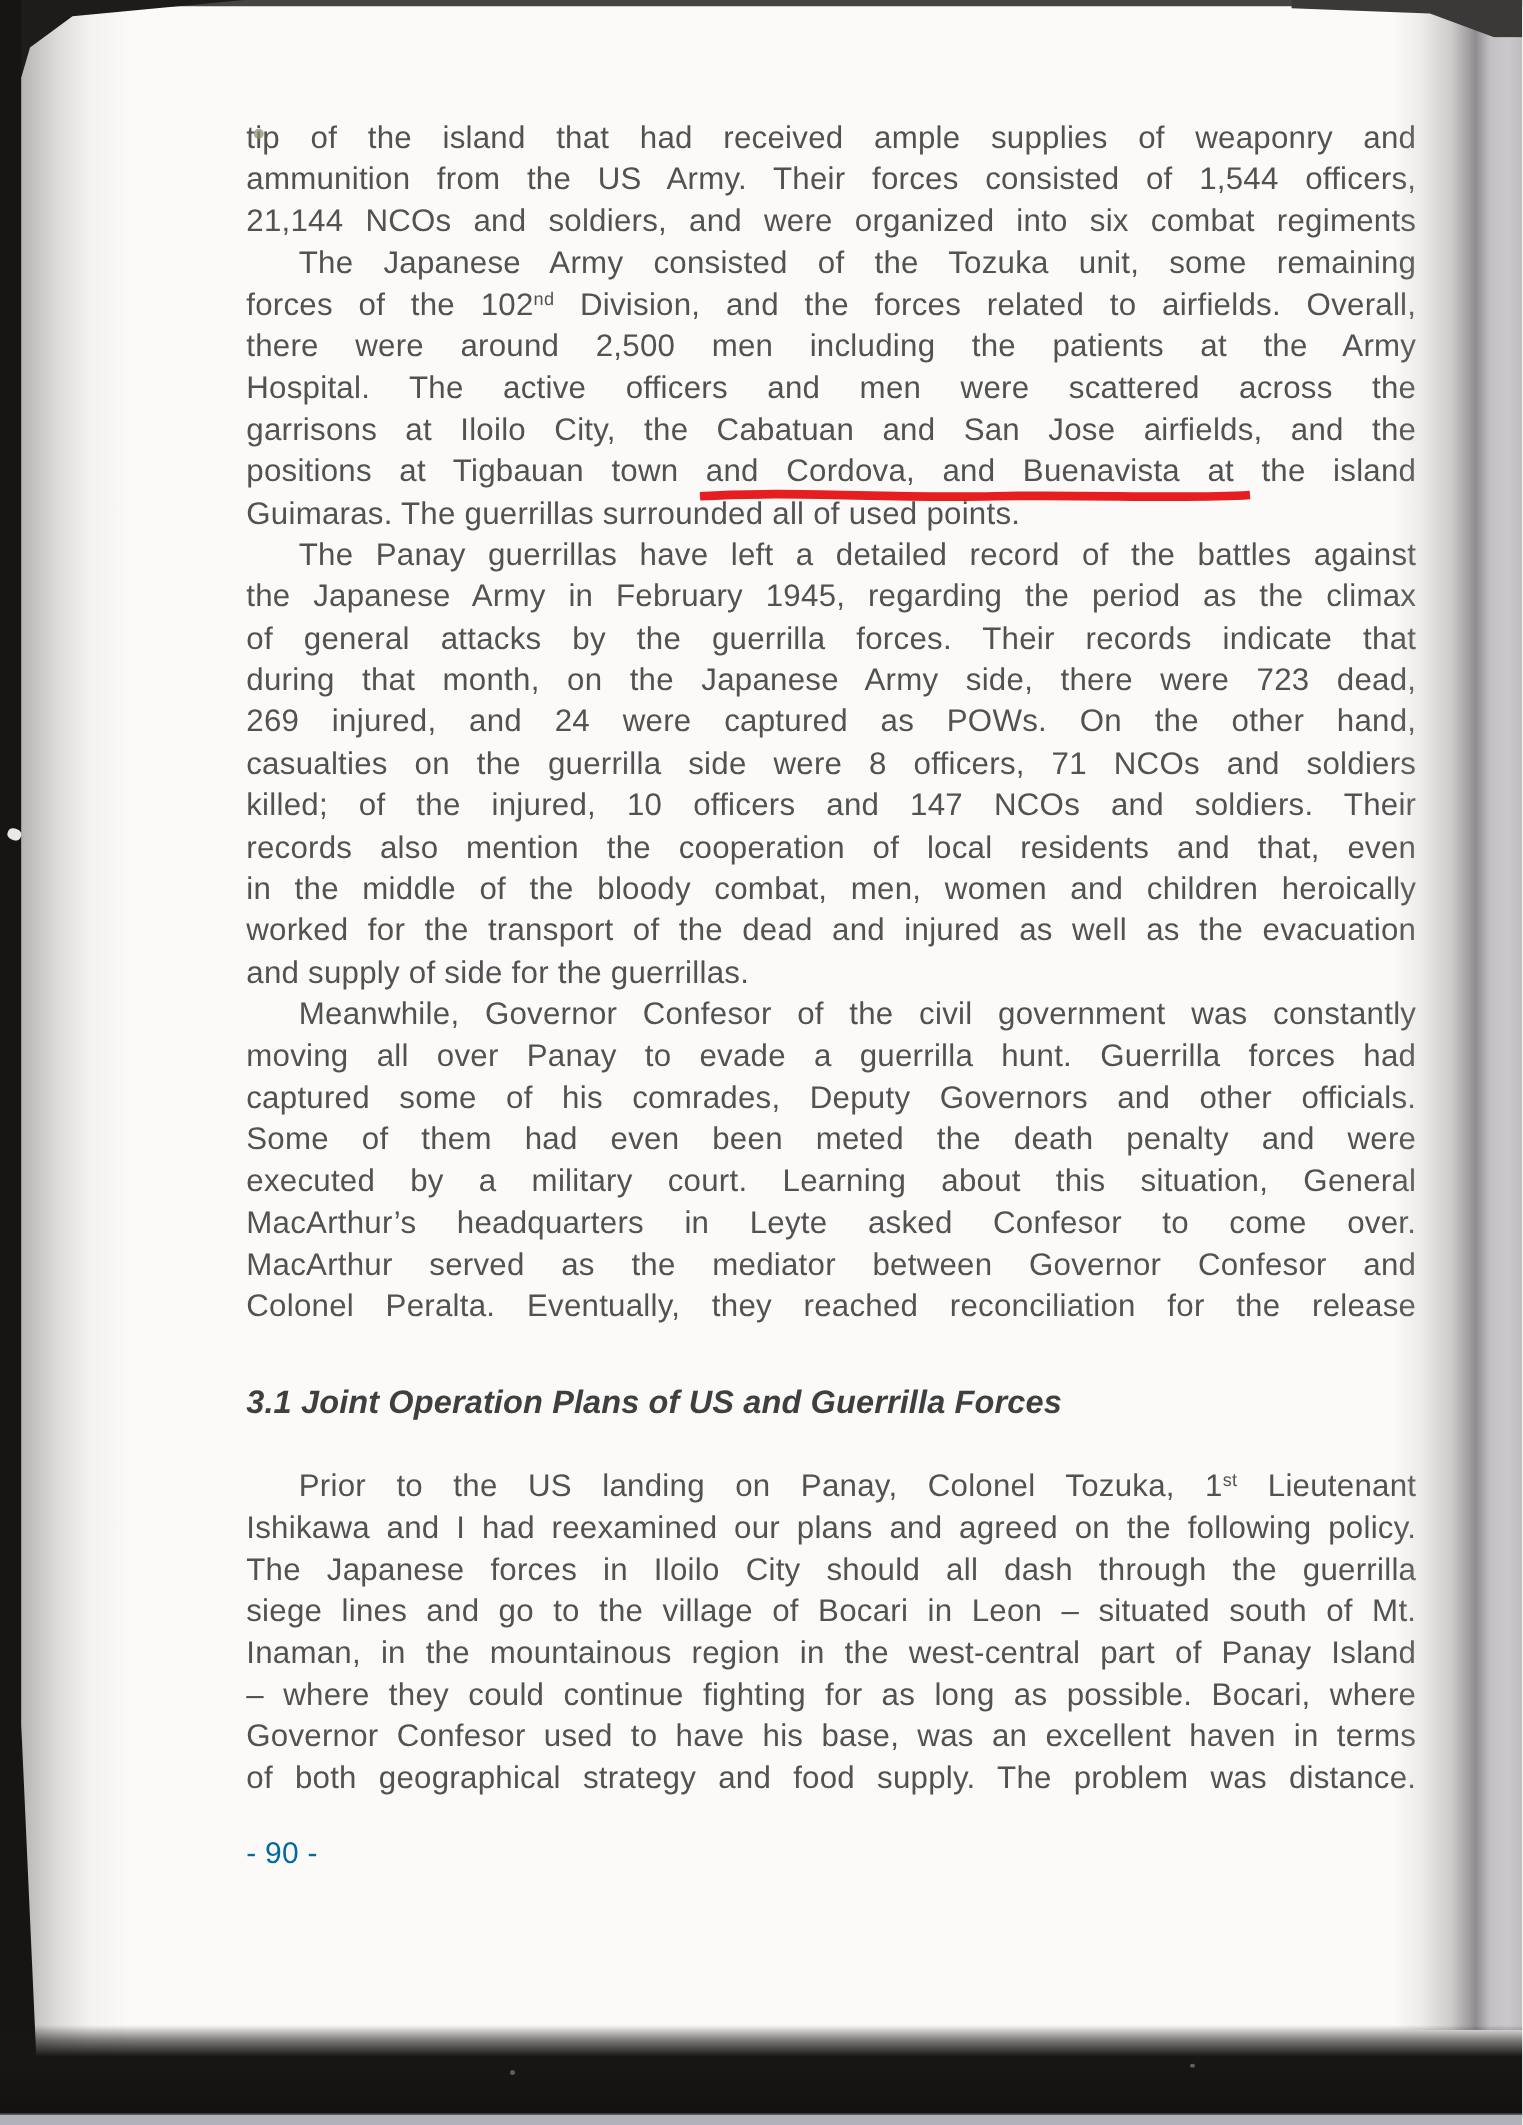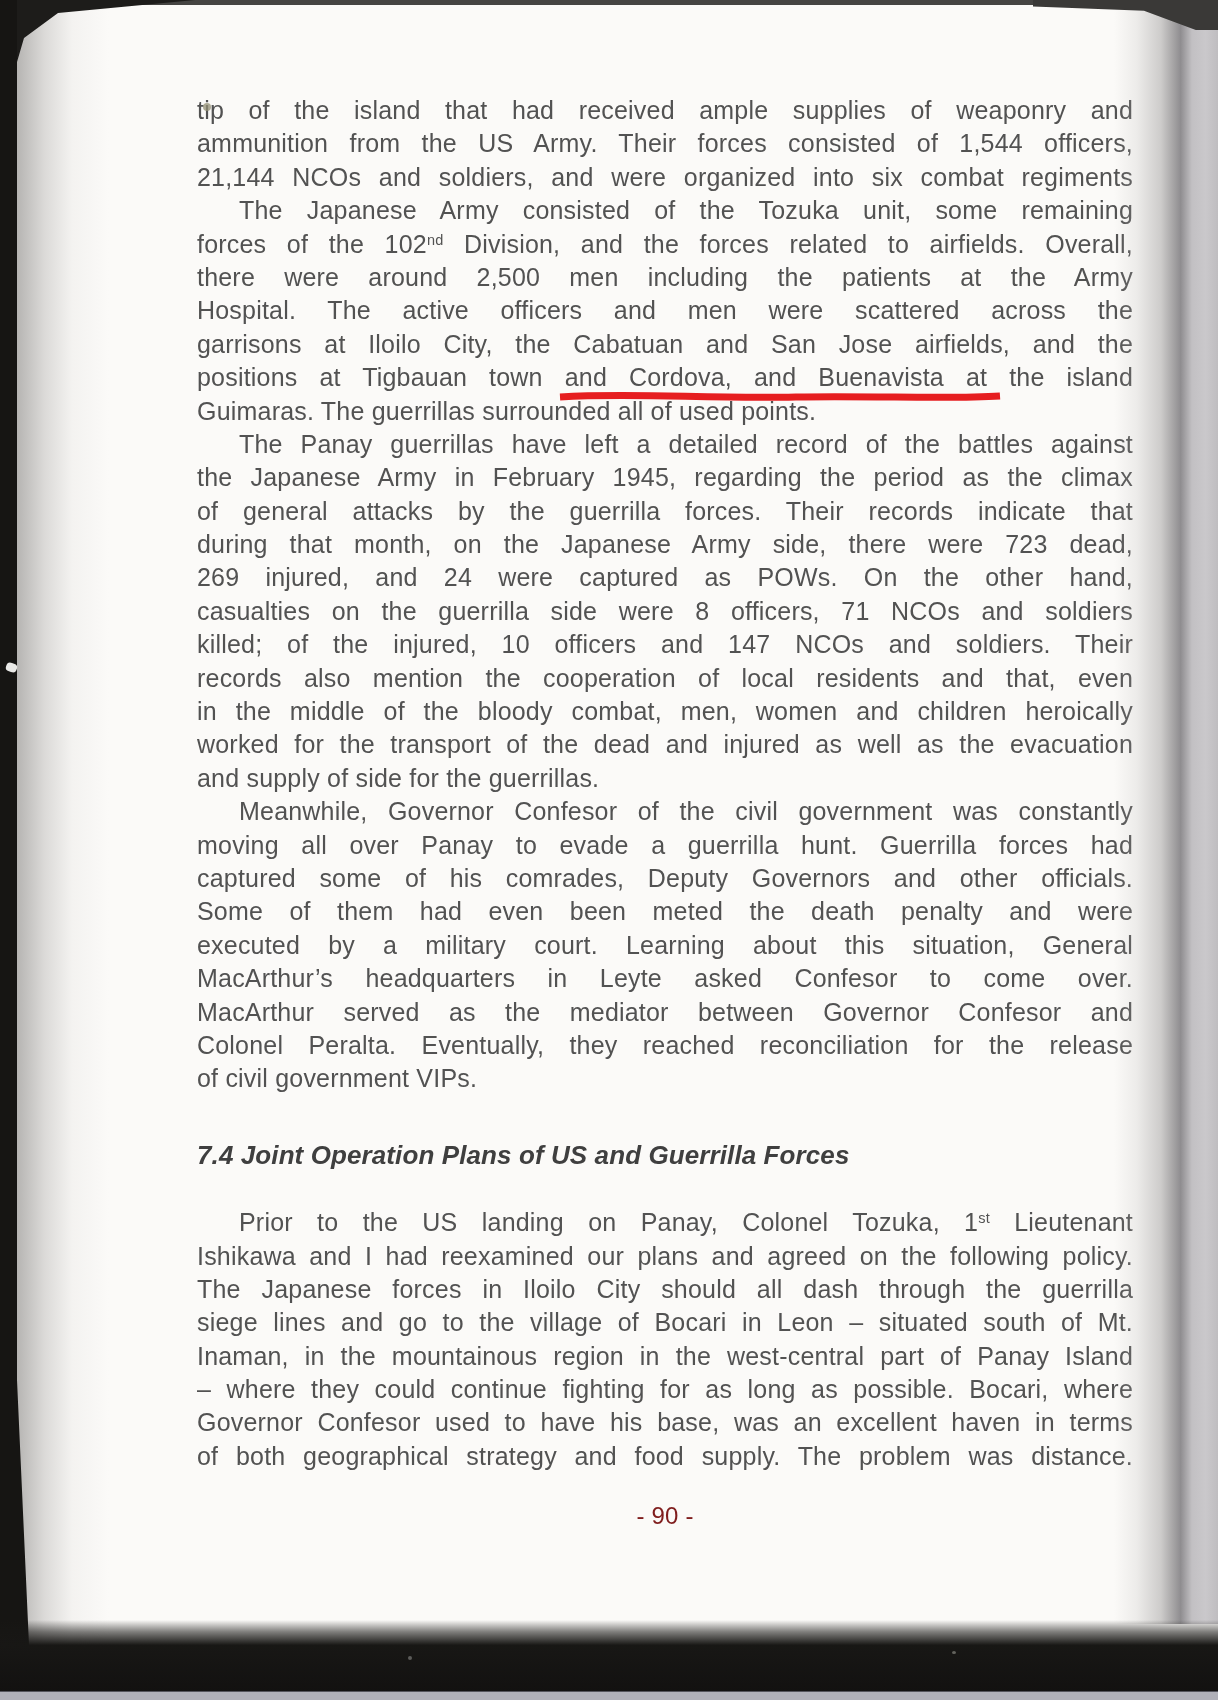--- a/index.html
+++ b/index.html
@@ -13,21 +13,21 @@
     font-size:25px;letter-spacing:0.2px;}
   .line{height:33.4px;line-height:33.4px;white-space:normal;}
   .line.j{text-align:justify;text-align-last:justify;}
   .line.ind{text-indent:42px;}
   sup{font-size:0.58em;line-height:0;vertical-align:baseline;position:relative;top:-0.55em;}
   .spacer-a{height:43px;}
   .spacer-b{height:34px;}
   .spacer-c{height:26px;}
   .heading{height:33.4px;line-height:33.4px;font-weight:bold;font-style:italic;
     font-size:26px;color:#3f3f3f;letter-spacing:0.1px;}
-  .page-number{height:33.4px;line-height:33.4px;text-align:center;font-size:24px;color:#7f1d1d;}
+  .page-number{height:33.4px;line-height:33.4px;font-size:24px;color:#0369a1;}
   
   .red-underline{position:absolute;left:556px;top:388px;width:448px;height:18px;}
   
   .right-shadow{position:absolute;right:0;top:0;width:104px;height:1624px;
     background:linear-gradient(90deg,rgba(200,198,196,0) 0%,rgba(185,183,182,0.22) 22%,rgba(160,158,158,0.5) 45%,rgba(138,136,138,0.78) 58%,#8f8d90 64%,#a6a4a7 69%,#c2c0c3 75%,#cac8cb 88%,#bfbdc0 100%);}
   
   .top-strip{position:absolute;left:0;top:0;width:1218px;height:5px;background:#454442;}
   .corner-tl{position:absolute;left:0;top:0;width:195px;height:62px;background:#1d1c1a;
     clip-path:polygon(0 0,195px 0,58px 13px,24px 38px,17px 62px,0 62px);}
   .corner-tr{position:absolute;right:0;top:0;width:185px;height:30px;background:#3a3937;
@@ -76,24 +76,23 @@
         <div class="line j">worked for the transport of the dead and injured as well as the evacuation</div>
         <div class="line">and supply of side for the guerrillas.</div>
         <div class="line j ind">Meanwhile, Governor Confesor of the civil government was constantly</div>
         <div class="line j">moving all over Panay to evade a guerrilla hunt. Guerrilla forces had</div>
         <div class="line j">captured some of his comrades, Deputy Governors and other officials.</div>
         <div class="line j">Some of them had even been meted the death penalty and were</div>
         <div class="line j">executed by a military court. Learning about this situation, General</div>
         <div class="line j">MacArthur’s headquarters in Leyte asked Confesor to come over.</div>
         <div class="line j">MacArthur served as the mediator between Governor Confesor and</div>
         <div class="line j">Colonel Peralta. Eventually, they reached reconciliation for the release</div>
-        <div class="line">of civil government VIPs.</div>
       </div>
     <div class="spacer-a"></div>
-    <div class="heading">7.4 Joint Operation Plans of US and Guerrilla Forces</div>
+    <div class="heading">3.1 Joint Operation Plans of US and Guerrilla Forces</div>
     <div class="spacer-b"></div>
     <div>
         <div class="line j ind">Prior to the US landing on Panay, Colonel Tozuka, 1<sup>st</sup> Lieutenant</div>
         <div class="line j">Ishikawa and I had reexamined our plans and agreed on the following policy.</div>
         <div class="line j">The Japanese forces in Iloilo City should all dash through the guerrilla</div>
         <div class="line j">siege lines and go to the village of Bocari in Leon – situated south of Mt.</div>
         <div class="line j">Inaman, in the mountainous region in the west-central part of Panay Island</div>
         <div class="line j">– where they could continue fighting for as long as possible. Bocari, where</div>
         <div class="line j">Governor Confesor used to have his base, was an excellent haven in terms</div>
         <div class="line j">of both geographical strategy and food supply. The problem was distance.</div>

